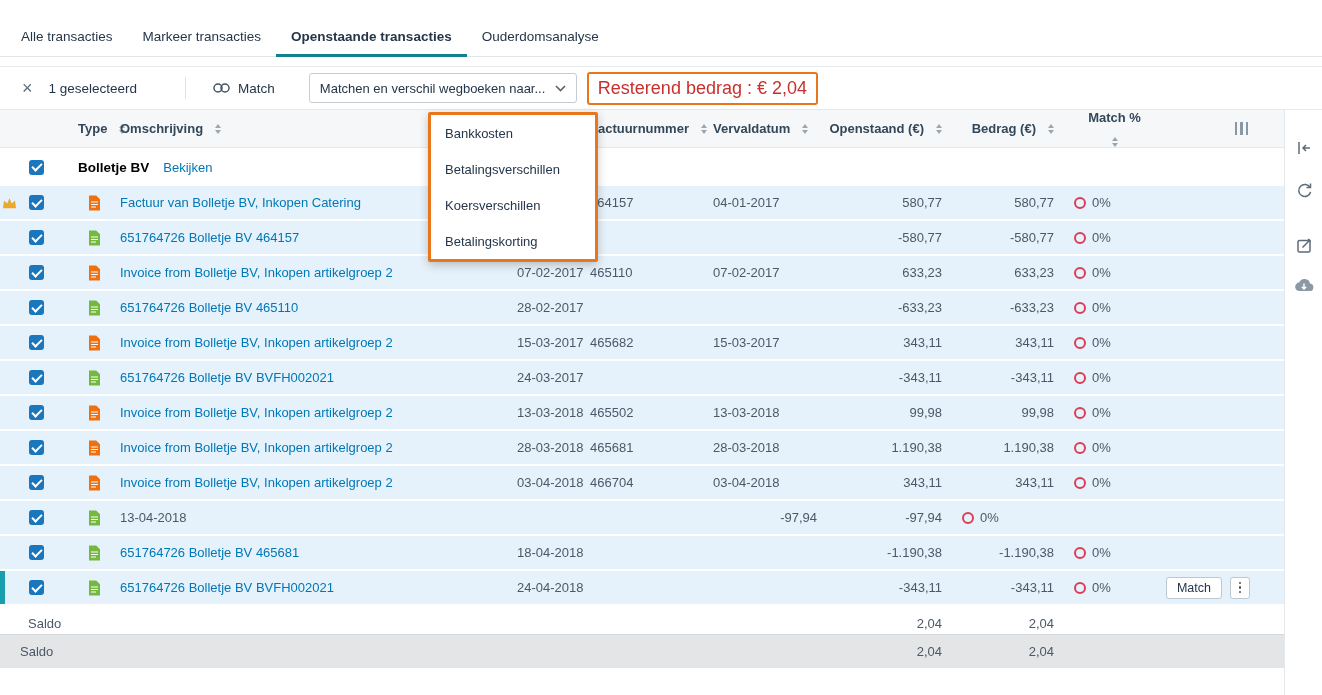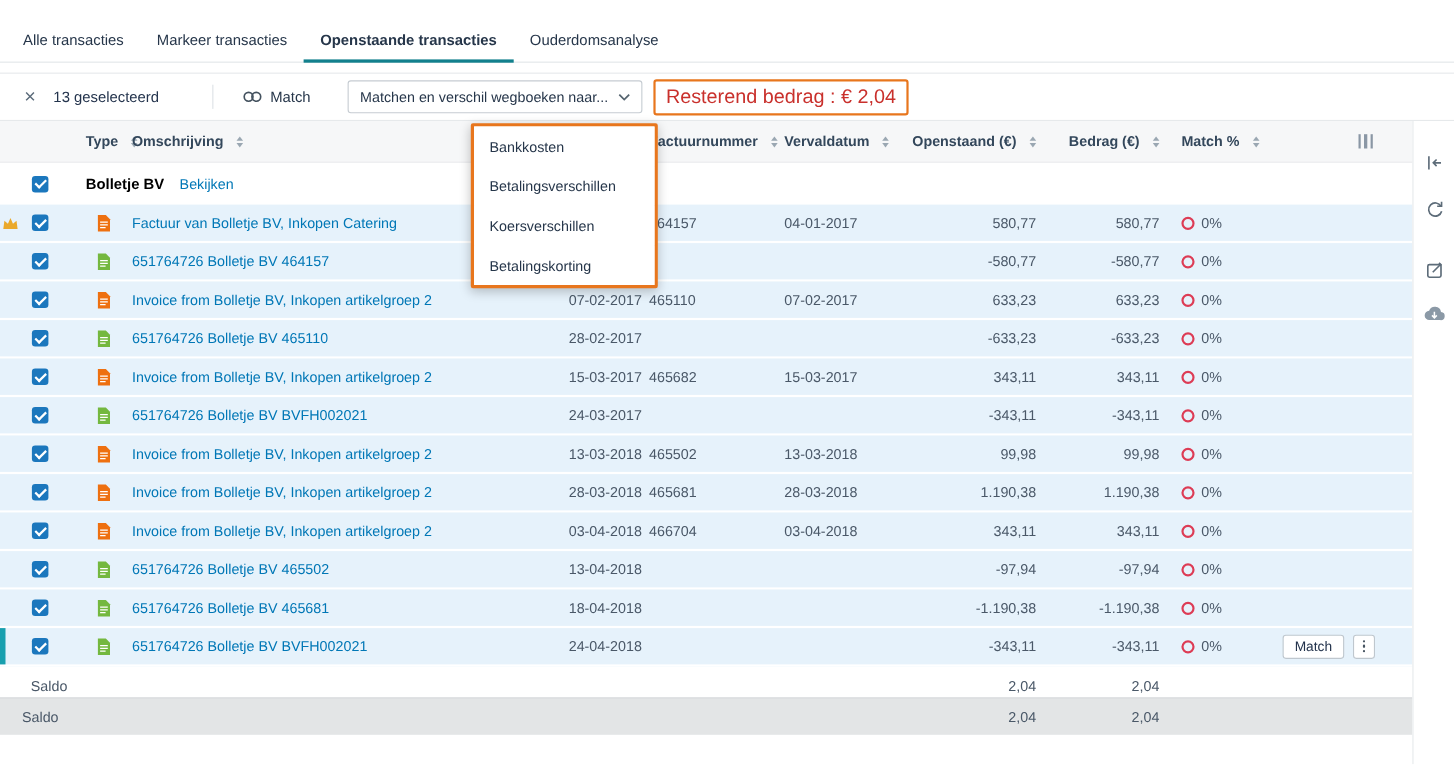--- a/index.html
+++ b/index.html
@@ -29,21 +29,21 @@
            font-size:18px; color:#c9302c; background:#fff; white-space:nowrap; }
 
   
   .table { position:absolute; top:110px; left:0; width:1284px; }
   .grid { display:grid; grid-template-columns:18px 36px 62px 1fr 73px 114px 123px 125px 112px 95px 129px;
           align-items:center; }
   .thead { height:38px; background:#f6f7f8; font-size:13px; color:#33475b; font-weight:bold;
            border-bottom:1px solid #e6e9eb; }
   .th { display:flex; align-items:center; gap:12px; padding-left:4px; white-space:nowrap; }
   .th.right { justify-content:flex-end; padding-right:6px; }
-  .th.pl13 { padding-left:13px; } .th.pl14 { padding-left:14px; } .th.pl24 { padding-left:24px; }
+  .th.pl13 { padding-left:13px; } .th.pl14 { padding-left:14px;flex-direction:column; } .th.pl24 { padding-left:24px; }
   .sort { display:inline-flex; flex-direction:column; gap:2px; cursor:pointer; }
   .sort i { display:block; width:0; height:0; border-left:3.5px solid transparent; border-right:3.5px solid transparent; }
   .sort .up { border-bottom:4px solid #9aa7b2; }
   .sort .dn { border-top:4px solid #9aa7b2; }
 
   .group-row { height:38px; background:#fff; }
   .gname { font-weight:bold; font-size:13.5px; color:#000000; }
 
   .row { height:35px; background:#e6f2fb; border-bottom:2px solid #fff; position:relative; }
   .row.highlight::before { content:""; position:absolute; left:0; top:0; bottom:0; width:5px; background:#189fae; }
@@ -95,21 +95,21 @@
 
   <div class="tabbar">
     <div class="tab">Alle transacties</div>
     <div class="tab">Markeer transacties</div>
     <div class="tab active">Openstaande transacties</div>
     <div class="tab">Ouderdomsanalyse</div>
   </div>
 
   <div class="toolbar">
     <span class="icon-close">×</span>
-    <span class="sel-count">13 geselecteerd</span>
+    <span class="sel-count">1 geselecteerd</span>
     <span class="tb-divider"></span>
     <span class="match-btn">
       <svg width="19" height="14" viewBox="0 0 19 14">
         <circle cx="6" cy="7" r="4" fill="none" stroke="#44525f" stroke-width="1.5"></circle>
         <circle cx="13" cy="7" r="4" fill="none" stroke="#44525f" stroke-width="1.5"></circle>
       </svg>
       <span>Match</span>
     </span>
     <div class="select">
       <span>Matchen en verschil wegboeken naar...</span>
@@ -501,23 +501,20 @@
     <div class="cell center">
             <span class="checkbox"></span>
           </div>
     <div class="cell c-type">
 
       <svg class="doc doc-green" width="13" height="16" viewBox="0 0 13 16">
         <path d="M1 0.5 h7.2 L12 4.3 V15.5 H1 Z" fill="#74b83f"></path>
         <path d="M3 7h7M3 9.5h7M3 12h5" stroke="#fff" stroke-width="1.1" fill="none"></path>
       </svg>
     </div>
-    <div class="cell">
-            <span class="link">651764726 Bolletje BV 465502</span>
-          </div>
     <div class="cell">13-04-2018</div>
     <div class="cell"></div>
     <div class="cell pl13"></div>
     <div class="cell right">-97,94</div>
     <div class="cell right">-97,94</div>
     <div class="cell pl14">
       <span class="ring"></span>
       <span>0%</span>
     </div>
     <div class="cell" style="padding-left:0;">

